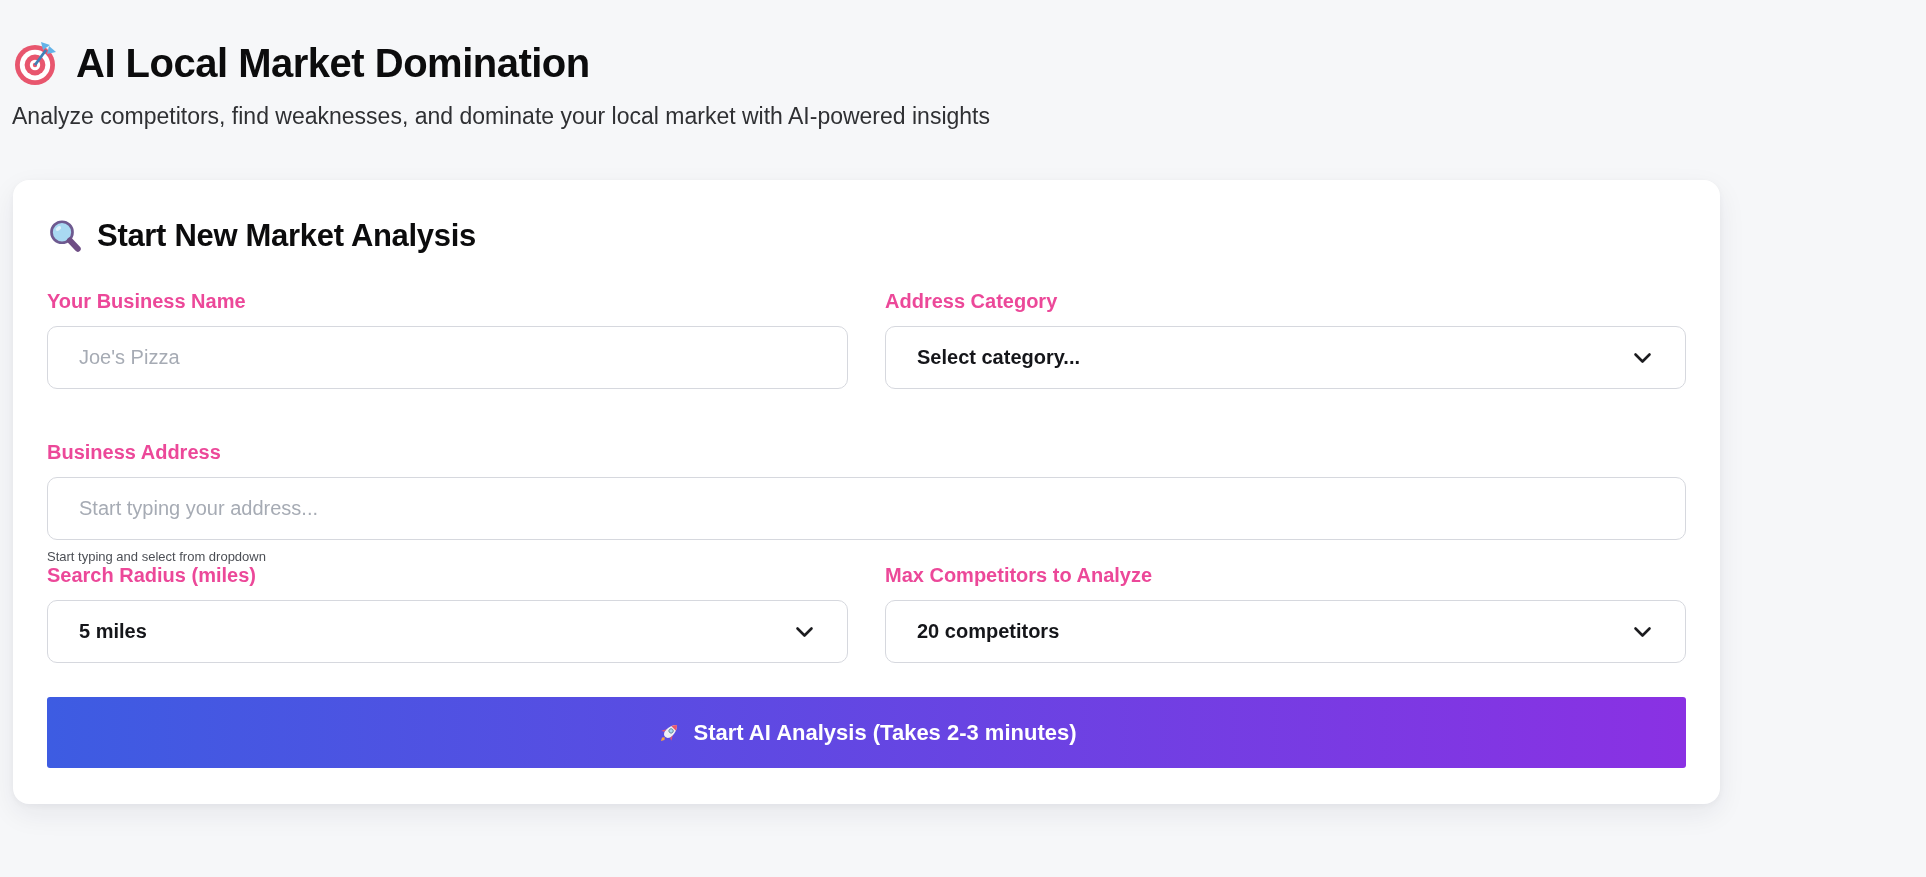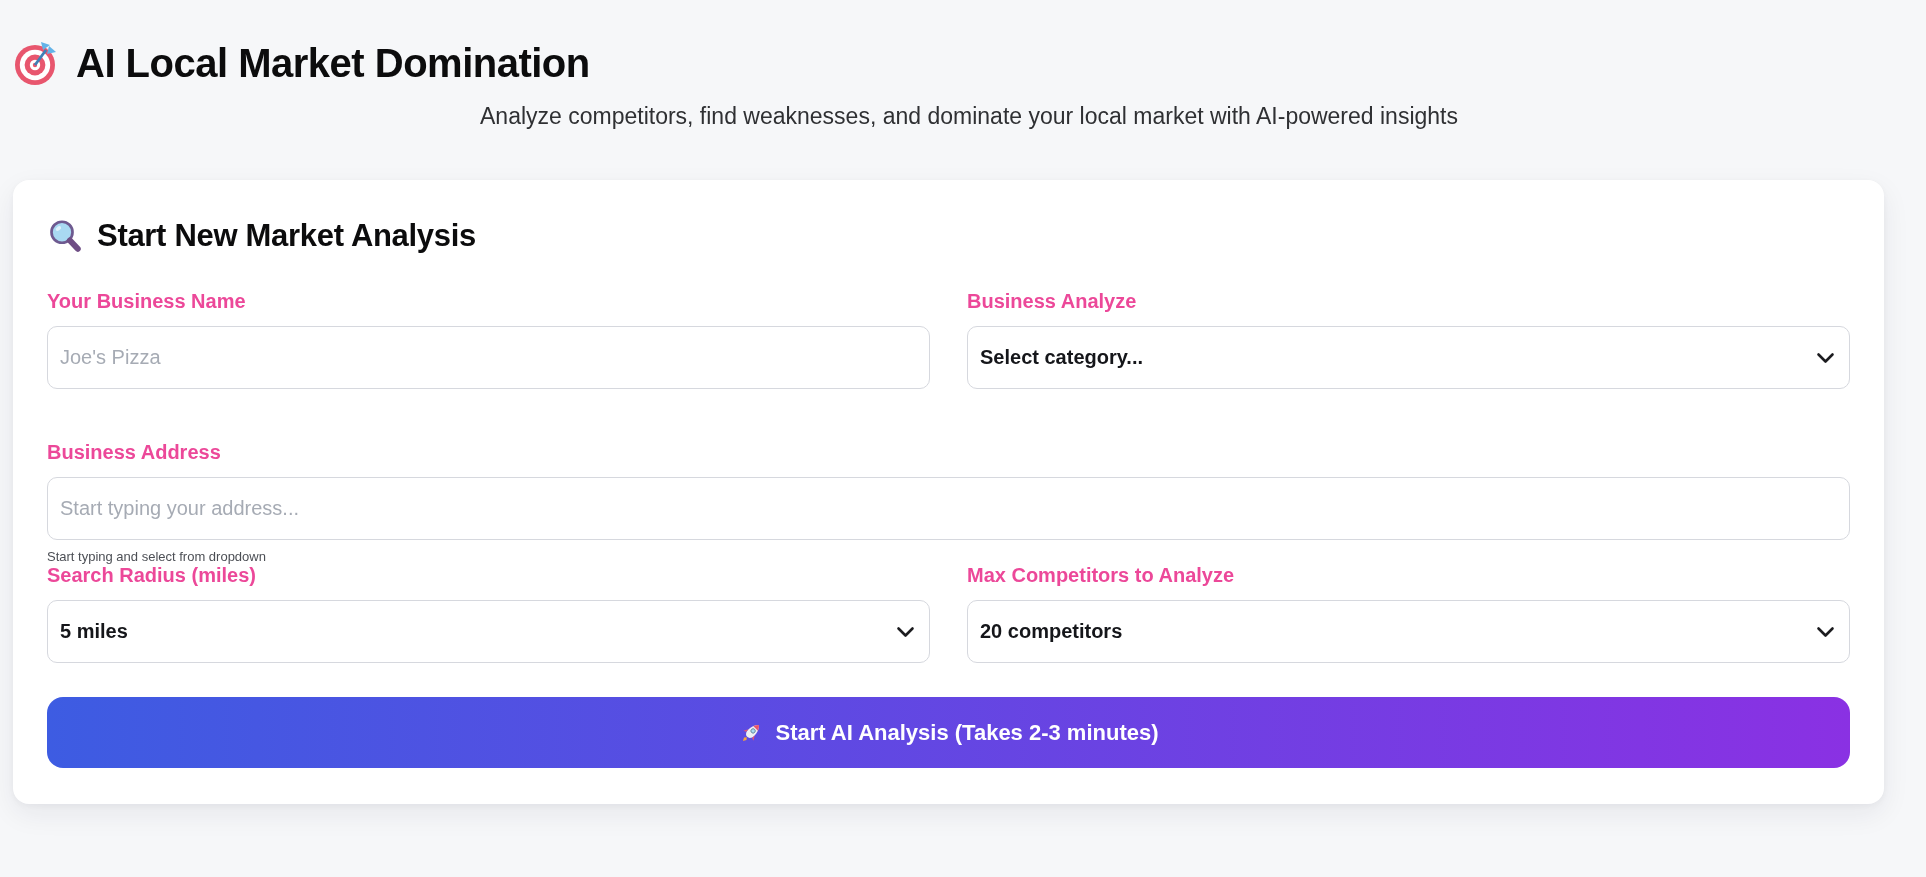--- a/index.html
+++ b/index.html
@@ -10,25 +10,25 @@
     color: #111;
     overflow: hidden;
   }
   .page-header { padding: 38px 0 0 12px; }
   .page-title {
     display: flex; align-items: center; gap: 16px;
     font-size: 40px; font-weight: 800; color: #0c0c0d;
     letter-spacing: -0.5px; line-height: 50px;
   }
   .page-subtitle {
-    margin-top: 14px; font-size: 23px; color: #2f3033; line-height: 28px; text-align: center;
+    margin-top: 14px; font-size: 23px; color: #2f3033; line-height: 28px;
   }
   .card {
     margin: 50px 42px 0 13px;
-    width: 1871px;
+    width: 1707px;
     background: #ffffff;
     border-radius: 16px;
     box-shadow: 0 10px 28px rgba(30,35,60,0.07), 0 2px 6px rgba(30,35,60,0.04);
     padding: 38px 34px 36px 34px;
   }
   .card-title {
     display: flex; align-items: center; gap: 14px;
     font-size: 31px; font-weight: 800; color: #0c0c0d;
     letter-spacing: -0.3px;
     margin-bottom: 36px;
@@ -43,35 +43,35 @@
     margin-bottom: 13px;
   }
   .text-input, .select-box {
     width: 100%; height: 63px;
     border: 1px solid #d6d8de;
     border-radius: 10px;
     background: #ffffff;
     font-family: inherit;
     font-size: 20px;
     color: #15161a;
-    padding: 0 12px;
+    padding: 0 31px;
     outline: none;
   }
   .text-input::placeholder { color: #a6abb4; opacity: 1; }
   .select-box {
     display: flex; align-items: center; justify-content: space-between;
     cursor: pointer; user-select: none;
   }
   .select-box .select-value { font-size: 20px; color: #15161a; font-weight: bold; }
   .select-box .chevron { display: flex; align-items: center; margin-right: 2px; }
   .helper-text { margin-top: 9px; font-size: 13px; color: #4c4f55; }
   .submit-button {
     margin-top: 34px;
     width: 100%; height: 71px;
-    border: none; border-radius: 16px;
+    border: none; border-radius: 3px;
     background: linear-gradient(90deg, #3d5ce2 0%, #8a31e3 100%);
     color: #ffffff;
     font-family: inherit;
     font-size: 22px; font-weight: 600;
     display: flex; align-items: center; justify-content: center; gap: 11px;
     cursor: pointer;
   }
   .icon { display: inline-flex; flex: none; }
 </style>
 </head>
@@ -107,21 +107,21 @@
     </span>
     <span>Start New Market Analysis</span>
   </h2>
 
   <div class="form-row">
     <div>
       <label class="field-label">Your Business Name</label>
       <input class="text-input" type="text" placeholder="Joe's Pizza" style="">
     </div>
     <div>
-      <label class="field-label">Business Analyze</label>
+      <label class="field-label">Address Category</label>
       <div class="select-box">
         <span class="select-value">Select category...</span>
         <span class="chevron icon">
           <svg width="19" height="14" viewBox="0 0 19 14" fill="none">
             <polyline points="2.5,3.5 9.5,10.5 16.5,3.5" stroke="#1c1c1f" stroke-width="2.6" stroke-linecap="round" stroke-linejoin="round"></polyline>
           </svg>
         </span>
       </div>
     </div>
   </div>

